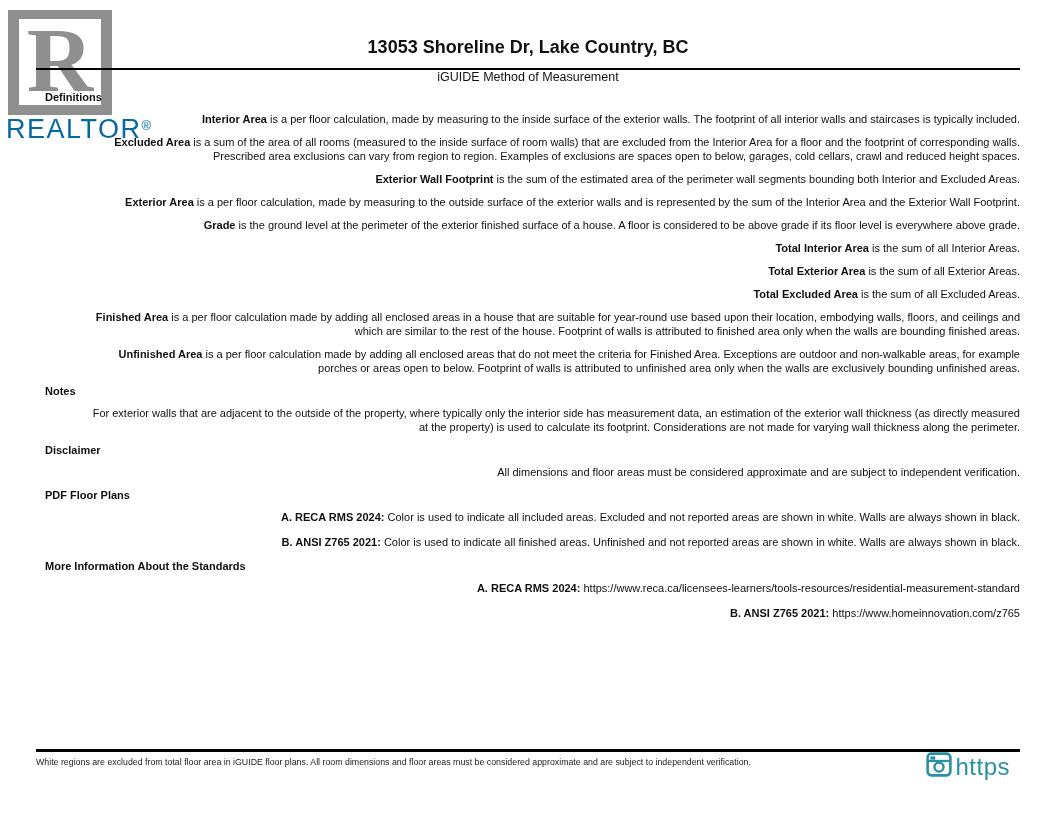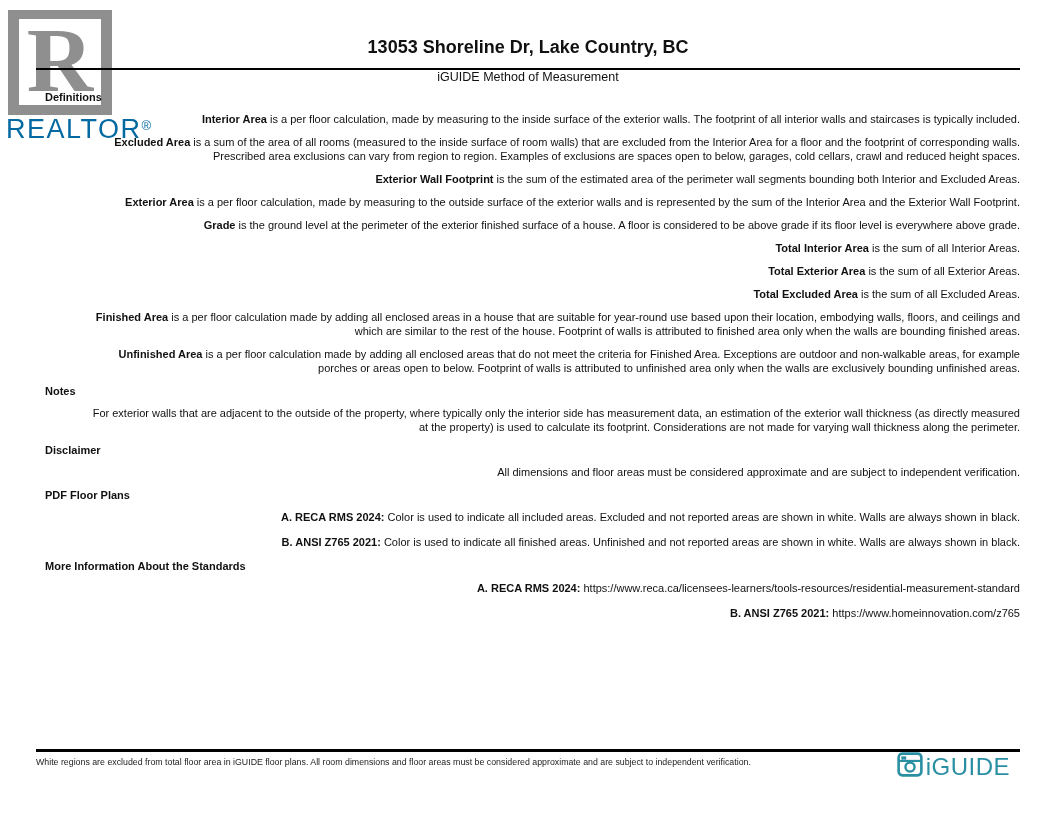--- a/index.html
+++ b/index.html
@@ -138,16 +138,16 @@
   <div class="footer-text">White regions are excluded from total floor area in iGUIDE floor plans. All room dimensions and floor areas must be considered approximate and are subject to independent verification.</div>
   <div class="brand">
     <span>
       <svg width="26" height="25" viewBox="0 0 24 23" fill="none">
         <rect x="1.5" y="1.5" width="21" height="20" rx="3.5" stroke="#2b8fa3" stroke-width="2.4"></rect>
         <line x1="1.5" y1="8.2" x2="22.5" y2="8.2" stroke="#2b8fa3" stroke-width="2"></line>
         <rect x="4" y="4" width="4.5" height="3" fill="#2b8fa3"></rect>
         <circle cx="12" cy="13.8" r="4.2" stroke="#2b8fa3" stroke-width="2.2"></circle>
       </svg>
     </span>
-    <span class="brand-text">iGUIDE</span>
+    <span class="brand-text">https</span>
   </div>
 
 </div>
 
 </body></html>

